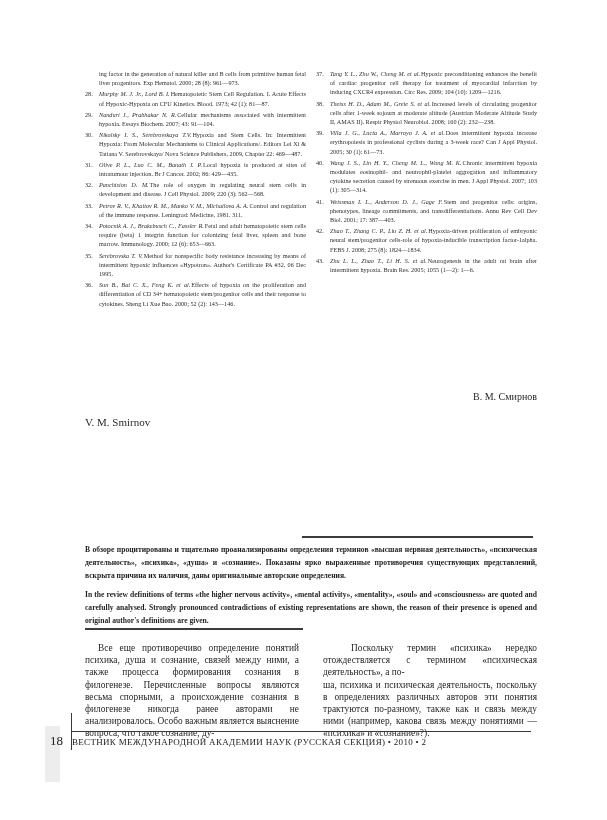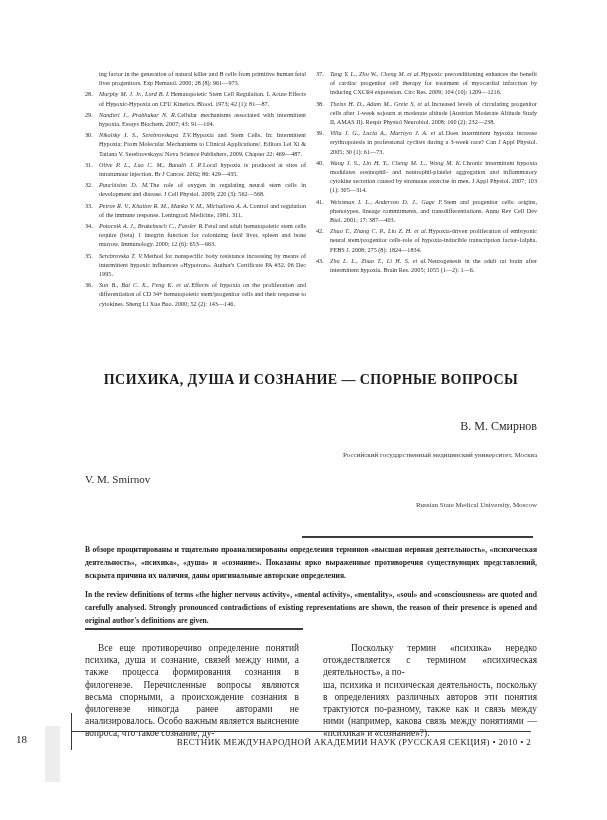--- a/index.html
+++ b/index.html
@@ -48,22 +48,22 @@
   .title-ru {
     margin: 0;
     text-align: center;
     font-size: 14px;
     font-weight: bold;
     letter-spacing: 0.4px;
     color: #1c1c1c;
   }
   .author-ru {
     text-align: right;
-    margin-top: 31px;
-    font-size: 12px;
+    margin-top: 19px;
+    font-size: 10px;
     color: #2a2a2a;
   }
   .affil-ru {
     text-align: right;
     margin-top: 17px;
     font-size: 7px;
     color: #3a3a3a;
   }
   .title-en {
     margin: 0;
@@ -146,31 +146,31 @@
     background: #3a3a3a;
   }
   .footer-vline {
     position: absolute;
     left: 71px; top: 713px;
     width: 1px; height: 37px;
     background: #3a3a3a;
   }
   .page-number {
     position: absolute;
-    left: 16px; top: 733px;
+    left: 33px; top: 733px;
     width: 30px;
-    text-align: left;
-    font-size: 11px;
+    text-align: right;
+    font-size: 13px;
     color: #222;
   }
   .journal-line {
     position: absolute;
     left: 72px; top: 737px;
     width: 459px;
-    text-align: right;
+    text-align: left;
     font-size: 9px;
     letter-spacing: 0.3px;
     color: #222;
     white-space: nowrap;
   }
 </style>
 </head>
 <body>
 
 <div class="page">
@@ -244,25 +244,22 @@
           <span class="ref-num">42.</span><span class="ref-authors">Zhao T., Zhang C. P., Liu Z. H. et al.</span><span>Hypoxia-driven proliferation of embryonic neural stem/progenitor cells-role of hypoxia-inducible transcription factor-1alpha. FEBS J. 2008; 275 (8): 1824—1834.</span>
         </div>
 
         <div class="ref-item">
           <span class="ref-num">43.</span><span class="ref-authors">Zhu L. L., Zhao T., Li H. S. et al.</span><span>Neurogenesis in the adult rat brain after intermittent hypoxia. Brain Res. 2005; 1055 (1—2): 1—6.</span>
         </div>
       </div>
   </div>
 
   <div class="title-block">
-    <h1 class="title-ru">ПСИХИКА, ДУША И СОЗНАНИЕ — СПОРНЫЕ ВОПРОСЫ</h1>
     <div class="author-ru">В. М. Смирнов</div>
-    <div class="affil-ru">Российский государственный медицинский университет, Москва</div>
     <div class="author-en">V. M. Smirnov</div>
-    <div class="affil-en">Russian State Medical University, Moscow</div>
   </div>
 
   <div class="rule-top"></div>
 
   <div class="abstract en">In the review definitions of terms «the higher nervous activity», «mental activity», «mentality», «soul» and «consciousness» are quoted and carefully analysed. Strongly pronounced contradictions of existing representations are shown, the reason of their presence is opened and original author's definitions are given.</div>
   <div class="abstract ru">В обзоре процитированы и тщательно проанализированы определения терминов «высшая нервная деятельность», «психическая деятельность», «психика», «душа» и «сознание». Показаны ярко выраженные противоречия существующих представлений, вскрыта причина их наличия, даны оригинальные авторские определения.</div>
 
   <div class="rule-bottom"></div>
 
   <div class="body-cols">

